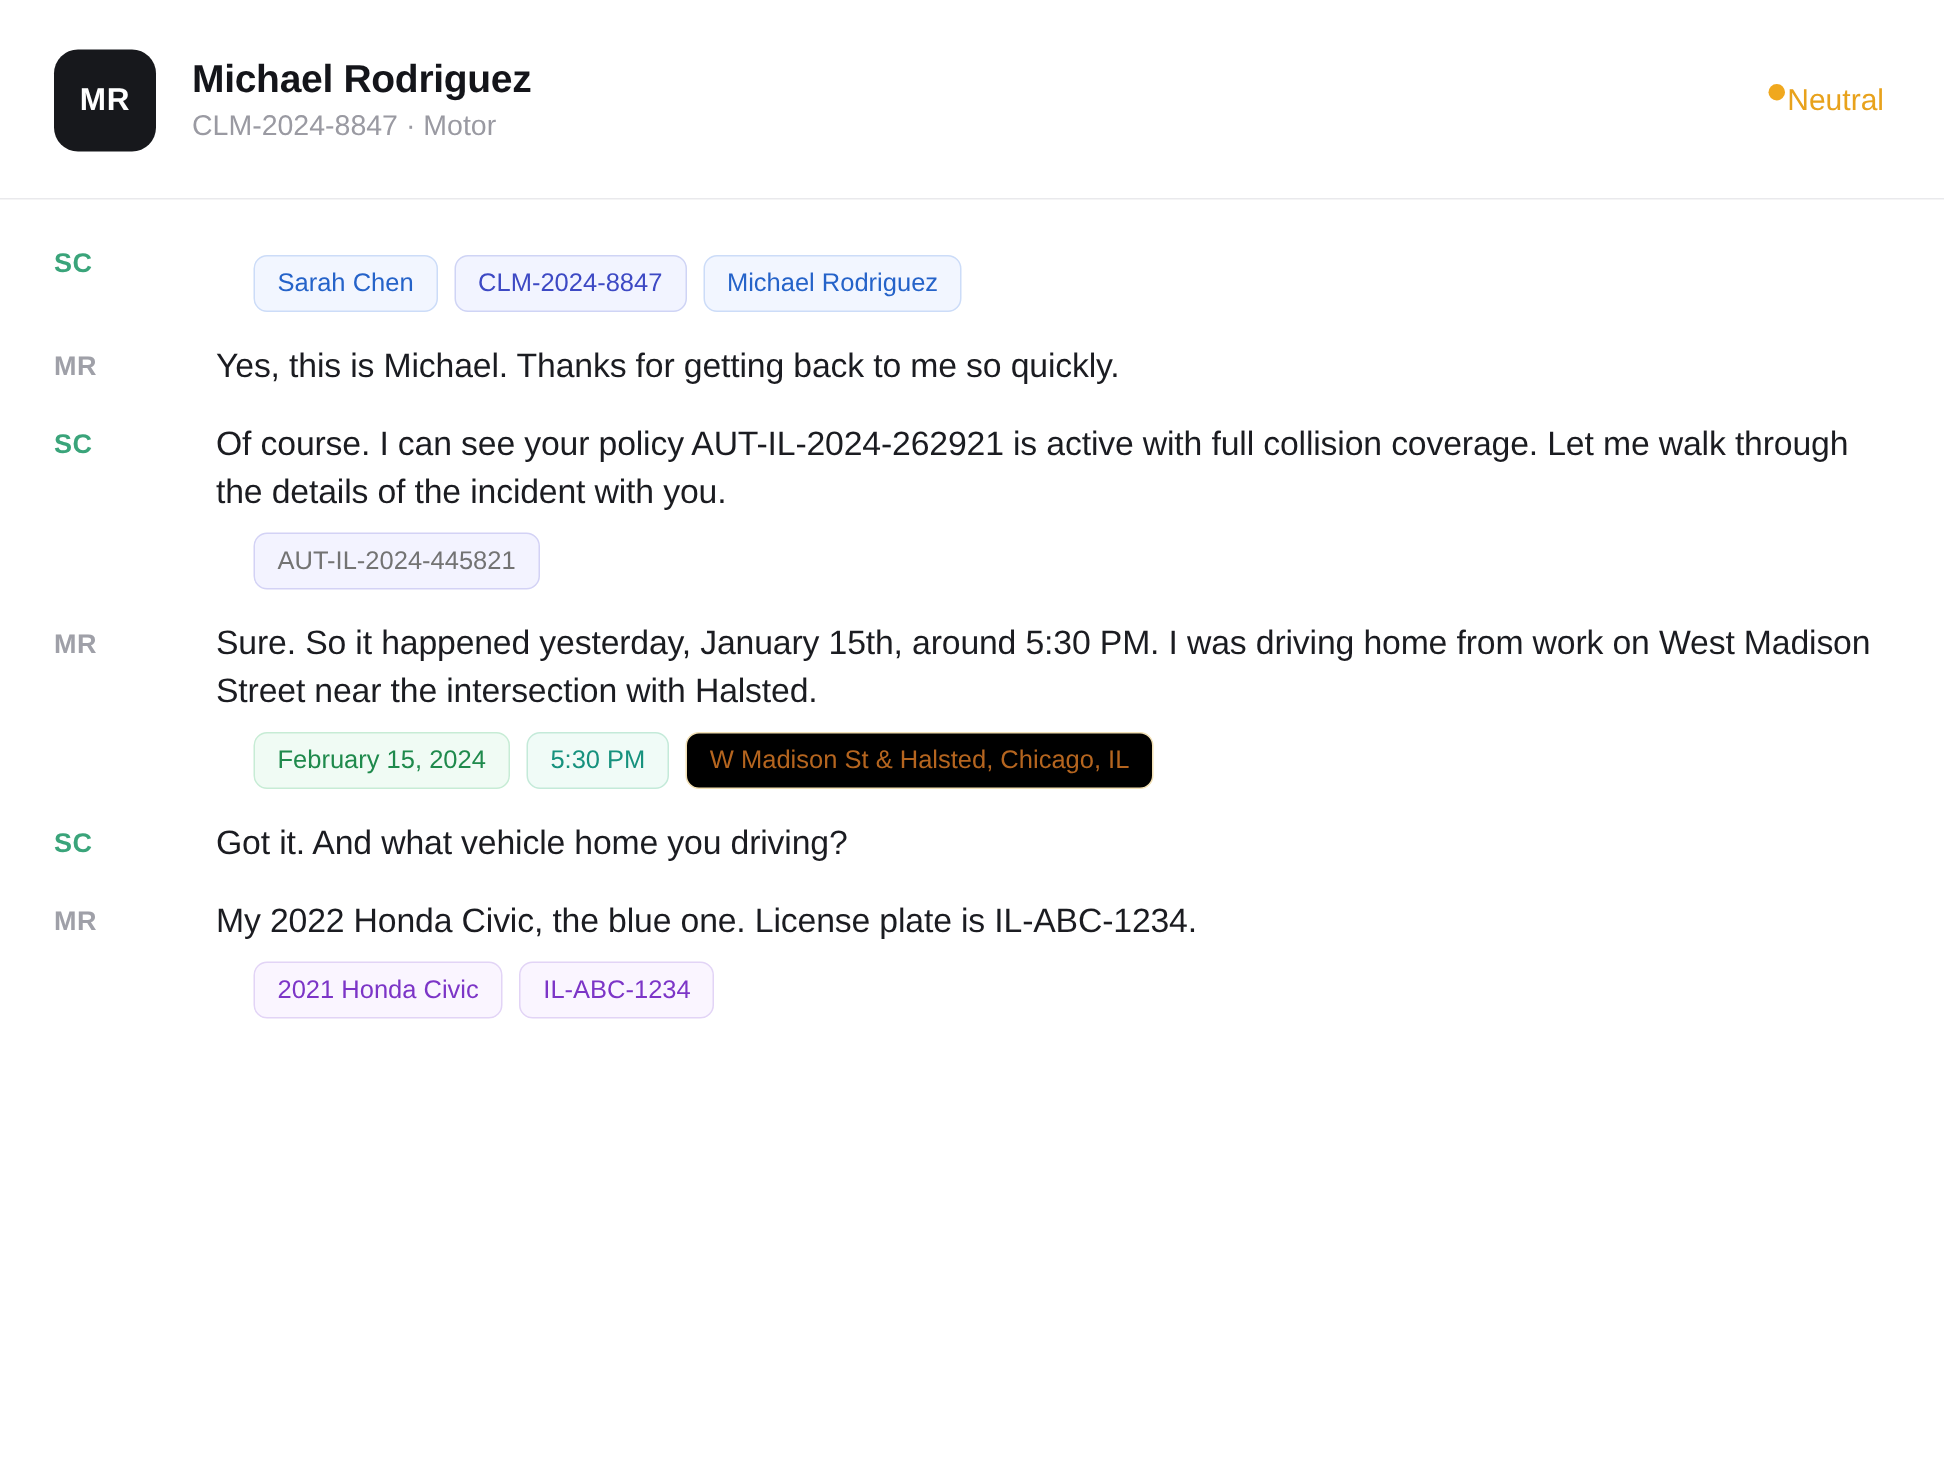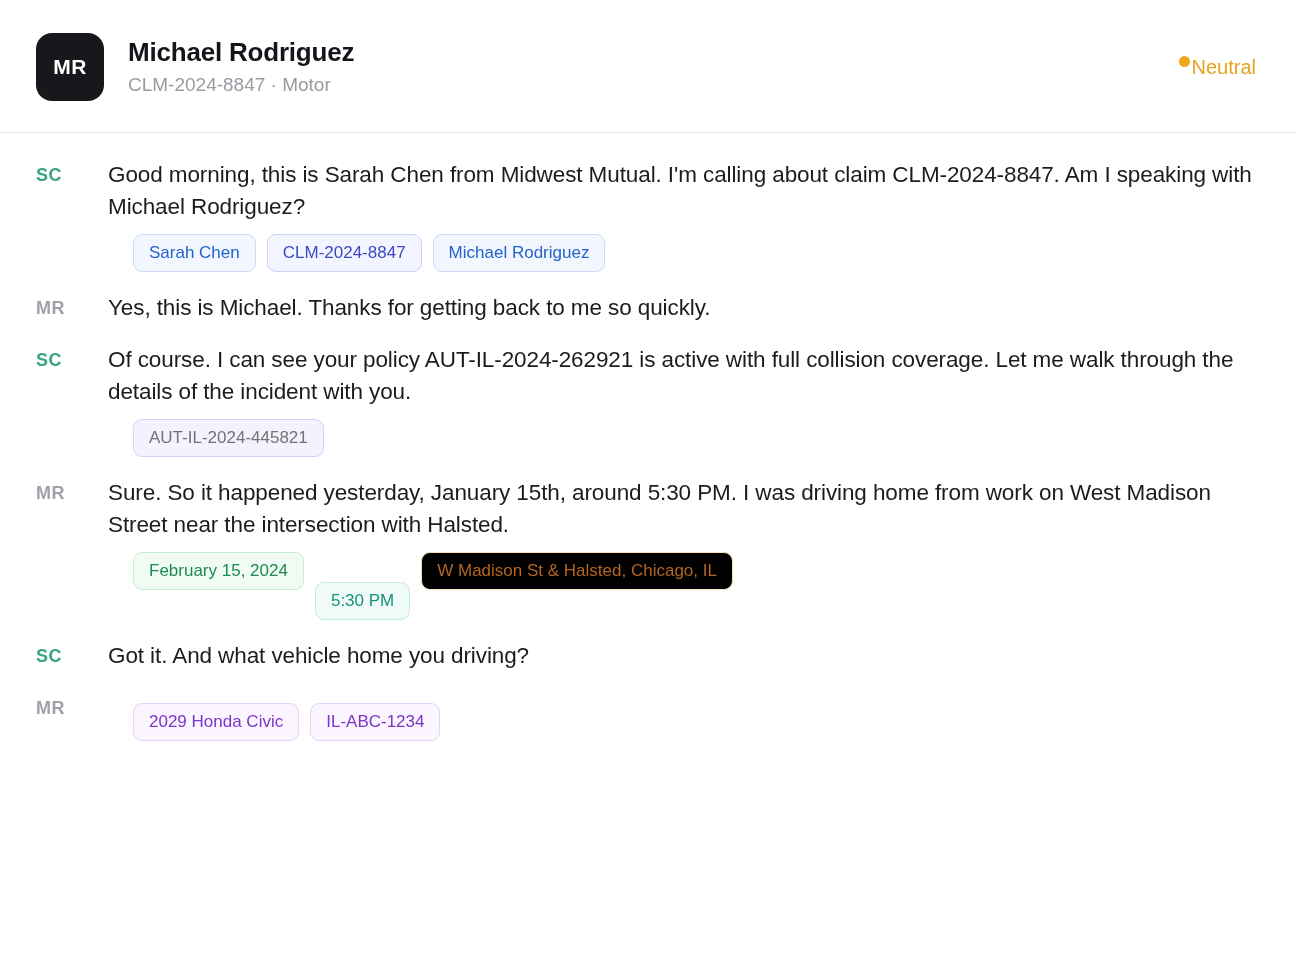--- a/index.html
+++ b/index.html
@@ -71,20 +71,21 @@
   }
 
   
   .transcript {
     padding: 26px 32px 18px 36px;
   }
   .turn {
     display: flex;
     align-items: flex-start;
     margin-bottom: 20px;
+    gap: 36px;
   }
   .speaker {
     flex: 0 0 auto;
     width: 72px;
     font-size: 18px;
     font-weight: bold;
     letter-spacing: 0.4px;
     padding-top: 6px;
   }
   .speaker.agent { color: #3aa47a; }
@@ -130,21 +131,20 @@
   }
   .chip.date {
     background: #f0fbf4;
     border-color: #c7ecd5;
     color: #1f8a4c;
   }
   .chip.time {
     background: #f0fbf7;
     border-color: #c4ead9;
     color: #17927e;
-    margin-top: 30px;
   }
   .chip.location {
     background: #000000;
     border-color: #f2e0b4;
     color: #b5651f;
   }
   .chip.vehicle {
     background: #faf5ff;
     border-color: #e2d4f6;
     color: #7c35c7;
@@ -168,21 +168,20 @@
   <div class="sentiment">
     <span class="sentiment-dot"></span>
     <span>Neutral</span>
   </div>
 </div>
 
 <div class="transcript">
     <div class="turn">
       <div class="speaker agent">SC</div>
       <div class="turn-body">
-        <div class="utterance">Good morning, this is Sarah Chen from Midwest Mutual. I'm calling about claim CLM-2024-8847. Am I speaking with Michael Rodriguez?</div>
         <div class="chips">
           <span class="chip person">Sarah Chen</span>
           <span class="chip claim">CLM-2024-8847</span>
           <span class="chip person">Michael Rodriguez</span>
         </div>
       </div>
     </div>
     <div class="turn">
       <div class="speaker customer">MR</div>
       <div class="turn-body">
@@ -211,19 +210,20 @@
     </div>
     <div class="turn">
       <div class="speaker agent">SC</div>
       <div class="turn-body">
         <div class="utterance">Got it. And what vehicle home you driving?</div>
       </div>
     </div>
     <div class="turn">
       <div class="speaker customer">MR</div>
       <div class="turn-body">
-        <div class="chips">
-          <span class="chip vehicle">2029 Honda Civic</span>
+        <div class="utterance">My 2022 Honda Civic, the blue one. License plate is IL-ABC-1234.</div>
+        <div class="chips">
+          <span class="chip vehicle">2021 Honda Civic</span>
           <span class="chip plate">IL-ABC-1234</span>
         </div>
       </div>
     </div>
   </div>
 
 </body></html>

